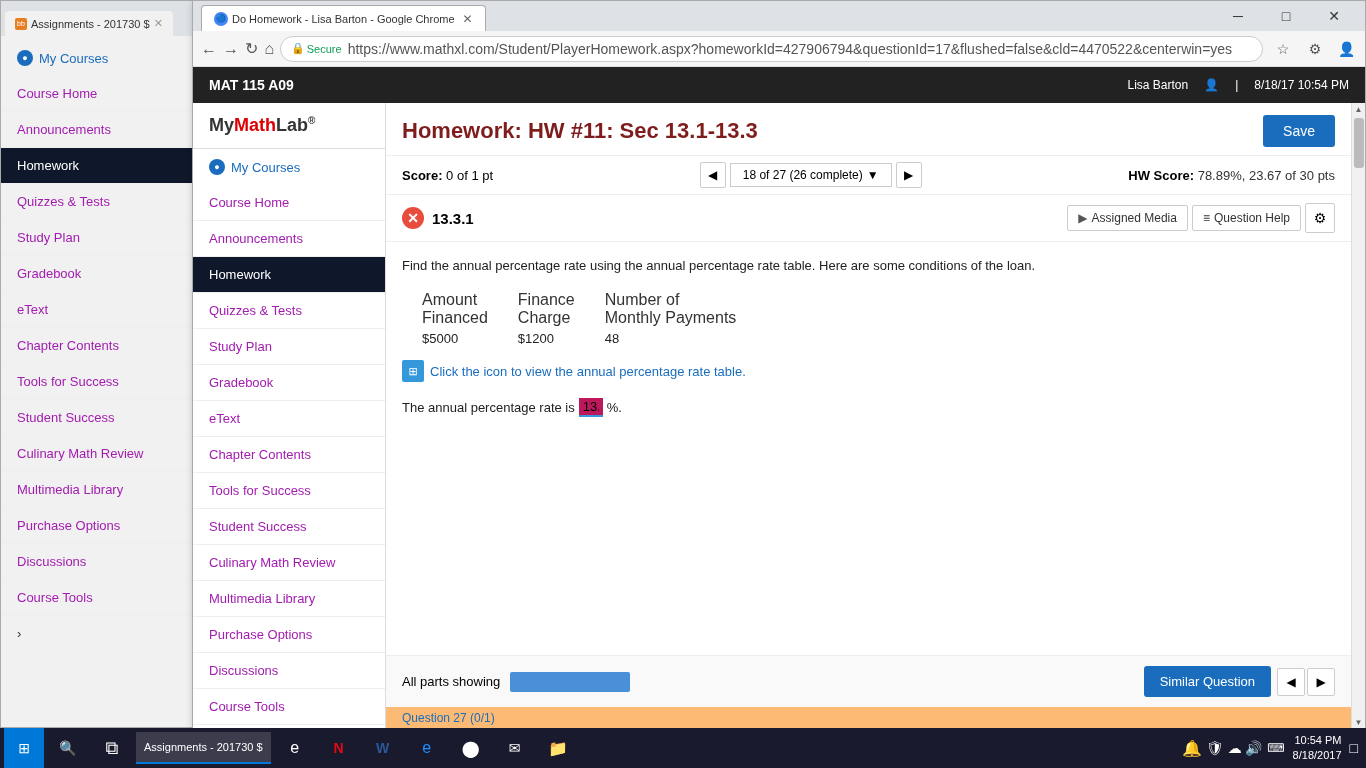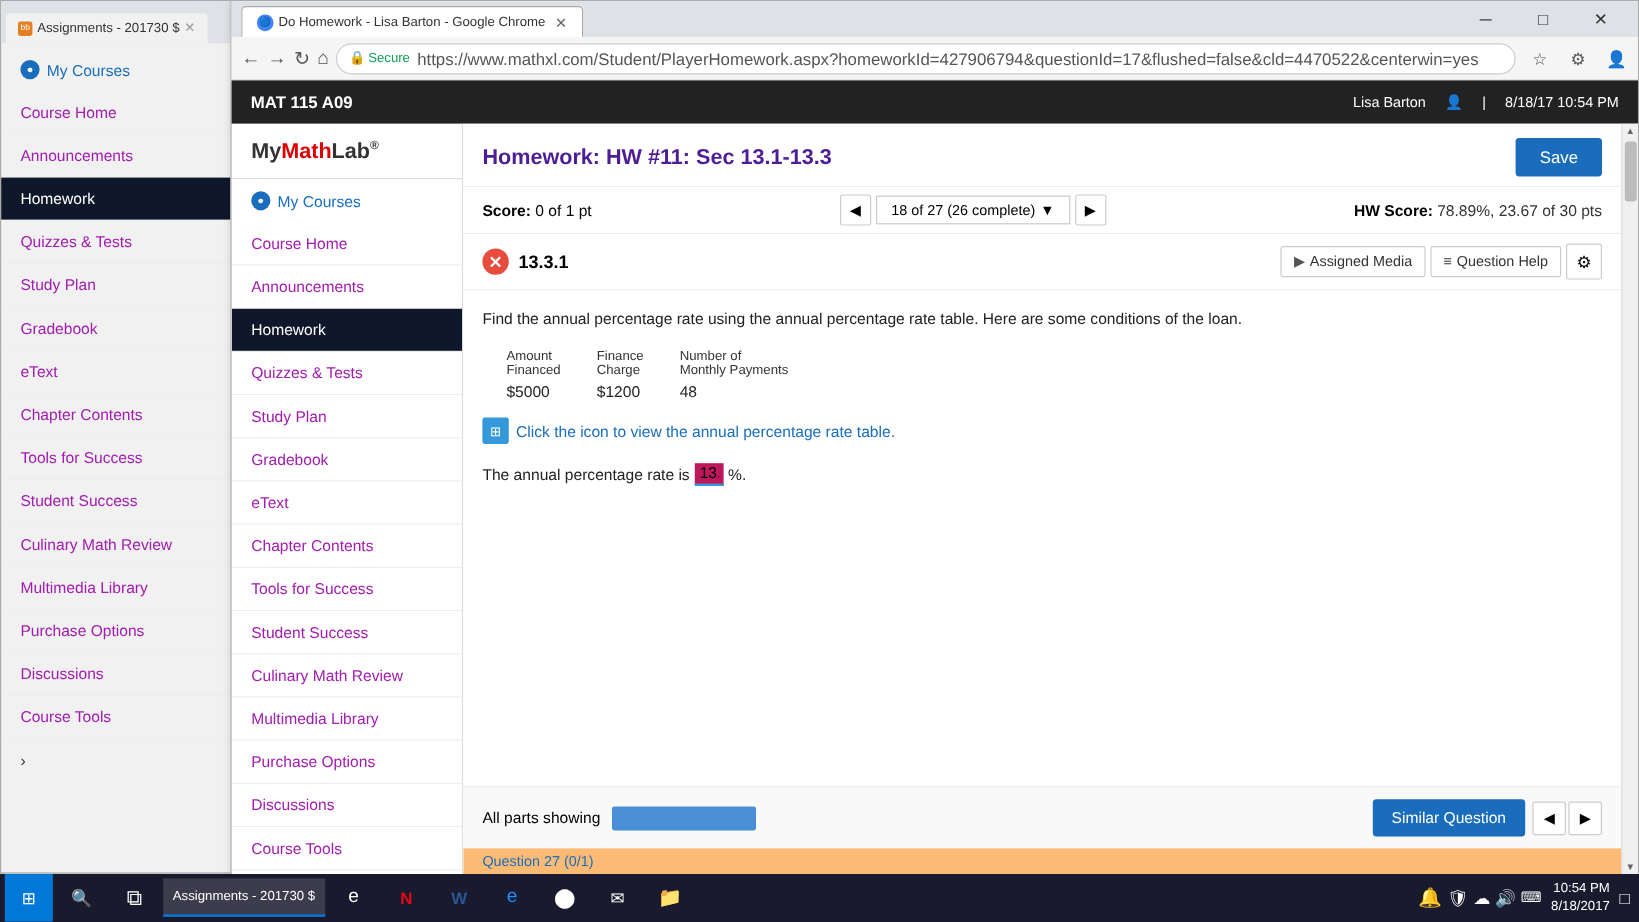--- a/index.html
+++ b/index.html
@@ -61,21 +61,21 @@
     .sidebar-nav li { border-bottom: 1px solid #eee; }
     .sidebar-nav li a { display: flex; align-items: center; padding: 10px 16px; color: #a21caf; text-decoration: none; font-size: 13px; gap: 6px; }
     .sidebar-nav li.active a { background: #0f172a; color: white; }
     .my-courses-item { display: flex; align-items: center; padding: 10px 16px; color: #1a6dbd; font-size: 13px; gap: 6px; cursor: pointer; }
     .my-courses-item .circle-icon { width: 16px; height: 16px; background: #1a6dbd; border-radius: 50%; color: white; font-size: 9px; display: flex; align-items: center; justify-content: center; }
 
     
     .question-panel { background: white; flex: 1; overflow: hidden; display: flex; flex-direction: column; margin: 0; }
     
     .hw-header { padding: 12px 16px 8px; display: flex; align-items: center; justify-content: space-between; border-bottom: 1px solid #eee; }
-    .hw-title { font-size: 18px; font-weight: bold; color: #4c1d95; }
+    .hw-title { font-size: 22px; font-weight: bold; color: #7f1d1d; }
     .save-btn { background: #1a6dbd; color: white; border: none; padding: 8px 20px; font-size: 14px; cursor: pointer; border-radius: 3px; }
 
     .score-nav-bar { display: flex; align-items: center; justify-content: space-between; padding: 6px 16px; border-bottom: 1px solid #eee; background: white; }
     .nav-controls { display: flex; align-items: center; gap: 4px; }
     .nav-arrow { width: 26px; height: 26px; border: 1px solid #ccc; background: white; cursor: pointer; display: flex; align-items: center; justify-content: center; font-size: 12px; border-radius: 2px; }
     .nav-position { border: 1px solid #ccc; padding: 4px 12px; font-size: 12px; display: flex; align-items: center; gap: 4px; cursor: pointer; }
     .hw-score-pts { color: #333; }
 
     .question-toolbar { display: flex; align-items: center; justify-content: space-between; padding: 8px 16px; border-bottom: 1px solid #eee; }
     .question-number { display: flex; align-items: center; gap: 8px; font-size: 15px; font-weight: bold; }
@@ -83,21 +83,21 @@
     .toolbar-actions { display: flex; align-items: center; gap: 4px; }
     .media-btn { background: white; border: 1px solid #ccc; padding: 5px 10px; font-size: 12px; cursor: pointer; display: flex; align-items: center; gap: 4px; border-radius: 2px; color: #333; }
     .media-icon { color: #555; }
     .gear-btn { width: 30px; height: 30px; border: 1px solid #ccc; background: white; cursor: pointer; display: flex; align-items: center; justify-content: center; font-size: 14px; border-radius: 2px; }
 
     .question-body { padding: 16px; flex: 1; overflow-y: auto; }
     .question-text { font-size: 13px; color: #222; margin-bottom: 16px; }
 
     .data-table { margin: 8px 0 12px 20px; }
     .data-table table { border-collapse: collapse; }
-    .data-table th { font-size: 11px; font-weight: normal; padding: 2px 30px 2px 0; text-align: left; color: #333; margin-top: 16px; }
+    .data-table th { font-size: 16px; font-weight: normal; padding: 2px 30px 2px 0; text-align: left; color: #333; margin-top: 16px; }
     .data-table td { font-size: 13px; padding: 2px 30px 2px 0; color: #222; }
 
     .table-link { display: flex; align-items: center; gap: 6px; font-size: 13px; color: #1a6dbd; cursor: pointer; margin-bottom: 16px; }
     .table-link-icon { width: 22px; height: 22px; background: #3498db; color: white; display: flex; align-items: center; justify-content: center; font-size: 11px; border-radius: 2px; }
 
     .answer-line { font-size: 13px; color: #222; display: flex; align-items: center; gap: 4px; }
     .answer-input { border: none; border-bottom: 2px solid #3498db; width: 50px; text-align: center; font-size: 13px; background: #e8f4fd; padding: 2px 4px; outline: none; }
 
     
     .question-footer { border-top: 1px solid #eee; background: #f9f9f9; padding: 10px 16px; }

